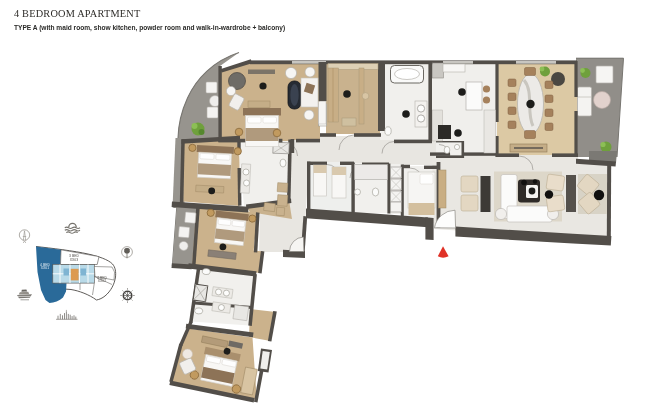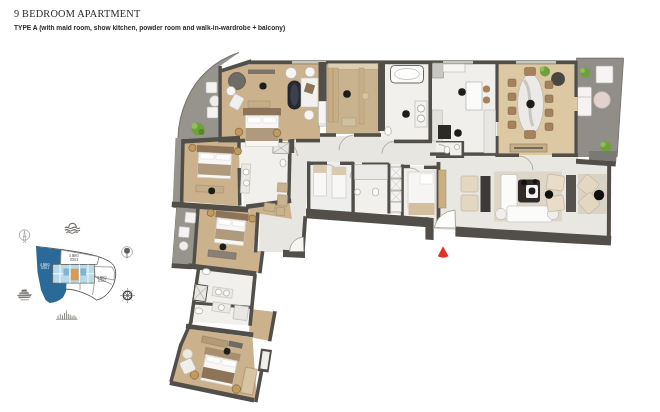--- a/index.html
+++ b/index.html
@@ -3,21 +3,21 @@
 <meta charset="utf-8">
 <style>
 html,body{margin:0;padding:0;background:#ffffff;width:660px;height:412px;overflow:hidden;}
 .ttl{font-family:"Liberation Serif",serif;font-size:10.3px;letter-spacing:0.2px;color:#2e2c29;font-weight:400;}
 .sub{font-family:"Liberation Sans",sans-serif;font-size:6.6px;font-weight:bold;color:#2a2a28;letter-spacing:0px;}
 svg{display:block;}
 </style>
 </head>
 <body>
 
-<div class="ttl" style="position:absolute;left:14px;top:8px;">9 BEDROOM APARTMENT</div>
+<div class="ttl" style="position:absolute;left:14px;top:8px;">4 BEDROOM APARTMENT</div>
 
 <div class="sub" style="position:absolute;left:14px;top:23.5px;">TYPE A (with maid room, show kitchen, powder room and walk-in-wardrobe + balcony)</div>
 <svg width="660" height="412" viewBox="0 0 660 412">
 
 <g>
 
 <path d="M239,52.5 C213,61 196,79 187.5,98 C182,110 178.4,123 178,138 L174,208 L184.5,207.5 L184.5,142 L220,141 L220,66 Z" fill="#97948e"></path>
 
 <rect x="206" y="82" width="11" height="11" rx="1" fill="#f4f3f1" stroke="#b5b2ac" stroke-width="0.6"></rect>
 

